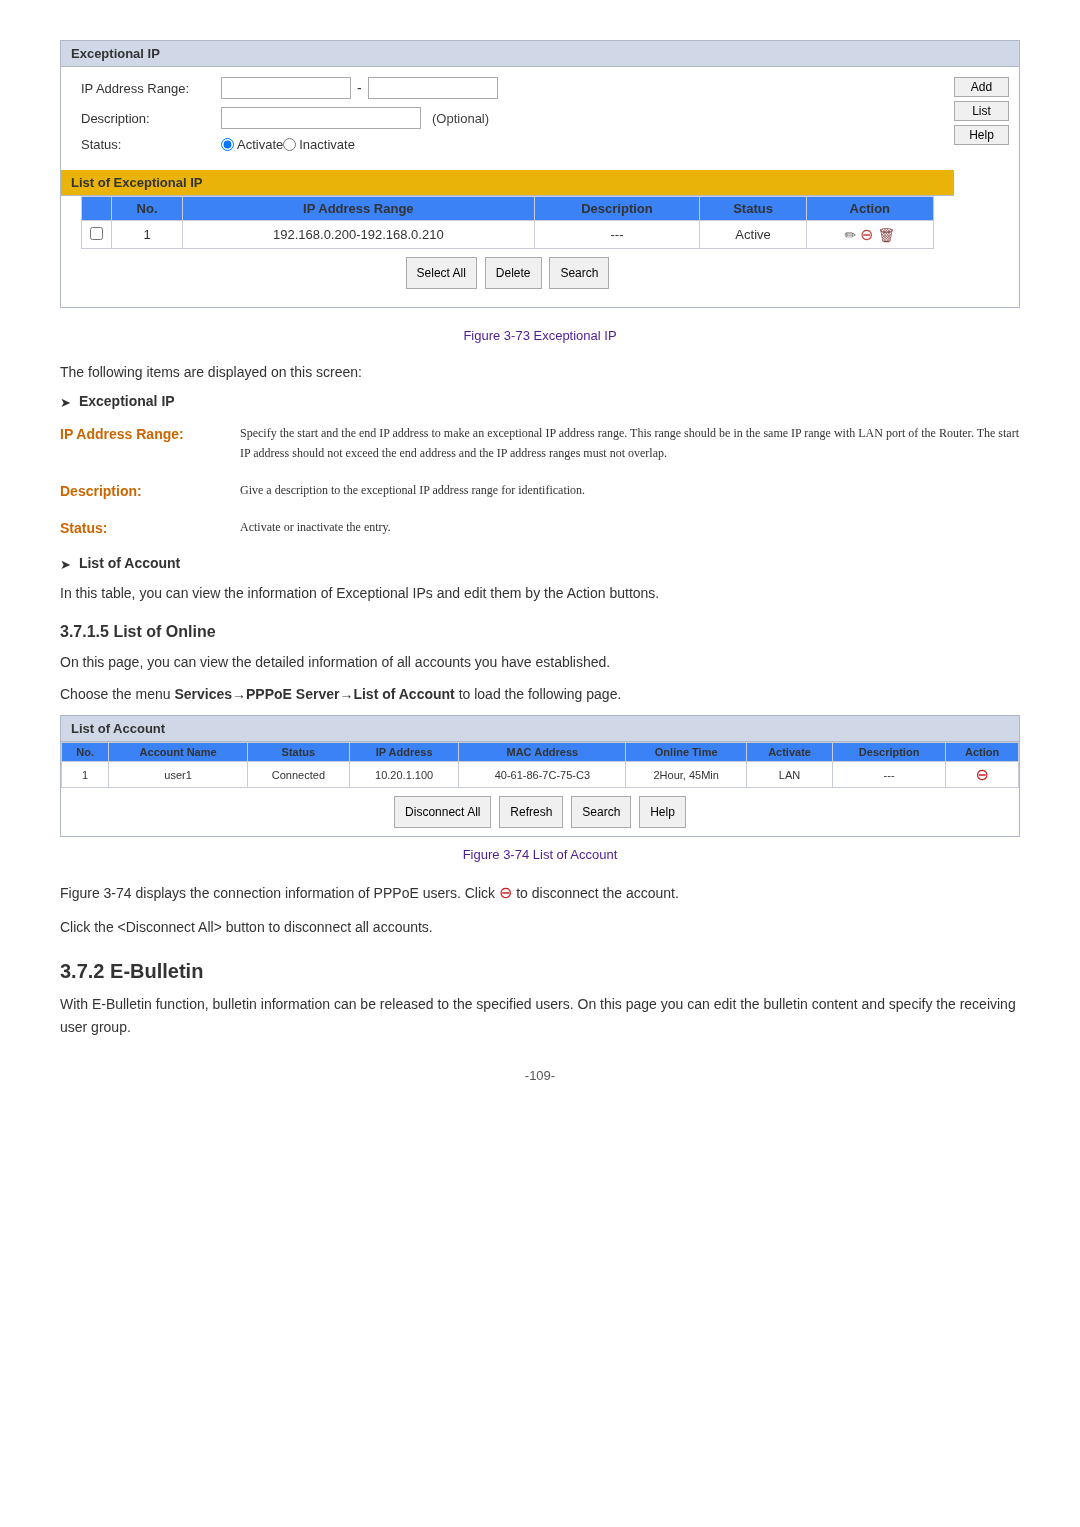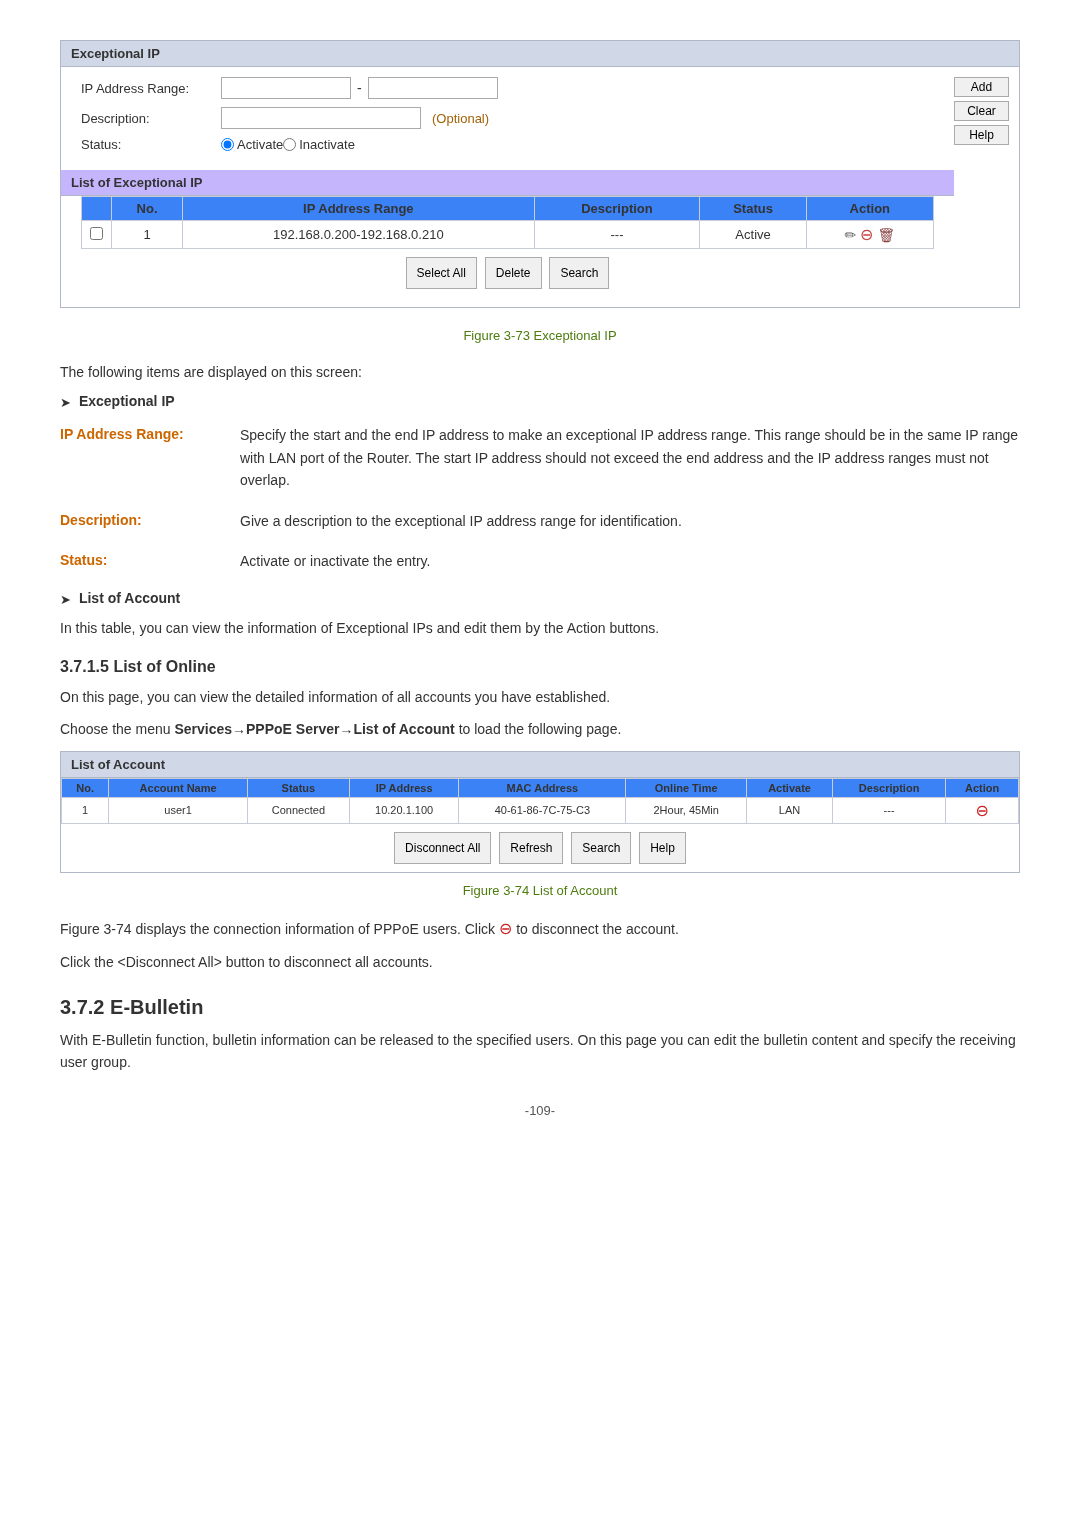--- a/index.html
+++ b/index.html
@@ -48,21 +48,21 @@
     }
     .form-input {
       border: 1px solid #aaa;
       padding: 2px 5px;
       font-size: 13px;
       width: 130px;
       height: 22px;
     }
     .form-optional {
       font-size: 13px;
-      color: #a16207;
+      color: #404040;
       margin-left: 5px;
     }
     .radio-group {
       display: flex;
       align-items: center;
       gap: 0;
       font-size: 13px;
     }
     .radio-group label {
       display: flex;
@@ -76,21 +76,21 @@
       background: #f0f0f0;
       cursor: pointer;
       min-width: 55px;
     }
 
     
     .table-section {
       padding: 0 20px 10px;
     }
     .list-header {
-      background: #c4b5fd;
+      background: #eab308;
       padding: 5px 10px;
       font-weight: bold;
       font-size: 13px;
       color: #333;
       border-bottom: 1px solid #b0b8c8;
       margin-bottom: 0;
     }
     table {
       width: 100%;
       border-collapse: collapse;
@@ -129,21 +129,21 @@
       border: 1px solid #aaa;
       background: #f0f0f0;
       cursor: pointer;
       margin: 0 2px;
     }
 
     
     .figure-caption {
       text-align: center;
       font-size: 13px;
-      color: #4d7c0f;
+      color: #4c1d95;
       margin: 10px 0 18px;
     }
 
     
     .body-text {
       font-size: 14px;
       margin-bottom: 10px;
       line-height: 1.6;
     }
 
@@ -175,23 +175,24 @@
     }
     .desc-label {
       min-width: 180px;
       color: #cc6600;
       font-weight: bold;
       font-size: 14px;
       padding-top: 2px;
     }
     .desc-content {
       flex: 1;
-      font-size: 14px;
+      font-size: 12px;
       line-height: 1.6;
       color: #333;
+      font-family: Liberation Serif, serif;
     }
 
     
     .subsection-title {
       font-size: 16px;
       font-weight: bold;
       margin: 18px 0 10px;
     }
 
     
@@ -319,21 +320,21 @@
         </table>
         <div class="table-buttons">
           <button>Select All</button>
           <button>Delete</button>
           <button>Search</button>
         </div>
       </div>
     </div>
     <div class="panel-side-buttons">
       <button class="btn-sm">Add</button>
-      <button class="btn-sm">Clear</button>
+      <button class="btn-sm">List</button>
       <button class="btn-sm">Help</button>
     </div>
   </div>
 </div>
 
 <div class="figure-caption">Figure 3-73 Exceptional IP</div>
 
 <p class="body-text">The following items are displayed on this screen:</p>
 
 <div class="section-item">

